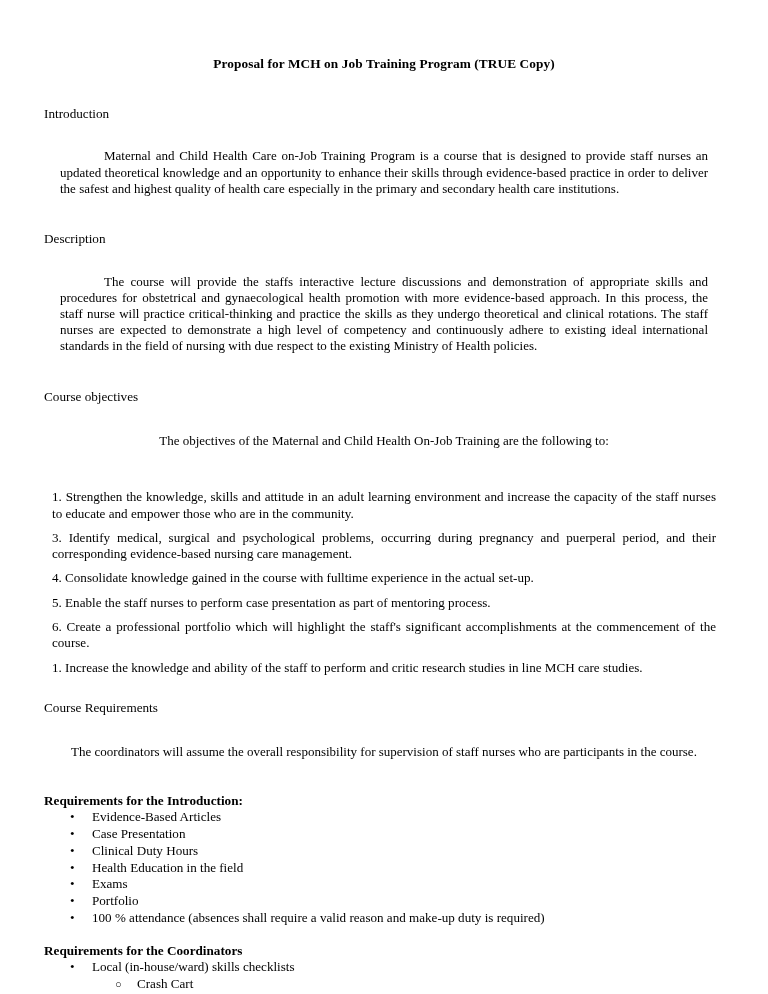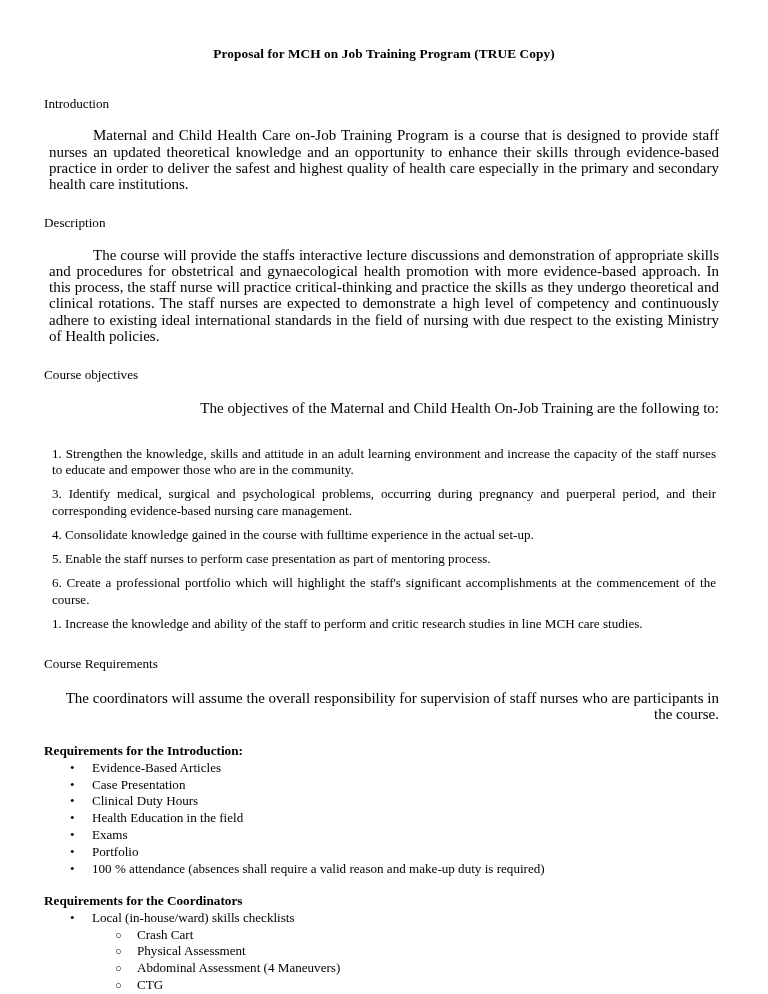--- a/index.html
+++ b/index.html
@@ -13,21 +13,21 @@
     position: relative;
     font-family: "Liberation Serif", "DejaVu Serif", serif;
     color: #000000;
     overflow: hidden;
   }
   .page {
     position: relative;
     width: 768px;
     height: 994px;
     box-sizing: border-box;
-    padding: 6px 44px;
+    padding: 16px 44px;
   }
 
   
   .doc-title {
     text-align: center;
     font-weight: bold;
     font-size: 13.3px;
     line-height: 1.2;
     padding-top: 40px;
     letter-spacing: 0.1px;
@@ -42,33 +42,33 @@
   }
   .sub-heading {
     font-weight: bold;
     font-size: 13.2px;
     line-height: 1.25;
     margin: 0;
   }
 
   
   .para {
-    font-size: 15px;
+    font-size: 13px;
     line-height: 16.2px;
     text-align: justify;
-    margin: 5px;
+    margin: 16px;
   }
   .para.indent::first-line {
     
   }
   .para.indent {
     text-indent: 44px;
   }
   .para.plain {
-    text-align: right;
+    text-align: center;
   }
   .gap-10 { height: 10px; }
   .gap-12 { height: 12px; }
   .gap-16 { height: 16px; }
   .gap-18 { height: 18px; }
   .gap-34 { height: 34px; }
 
   
   .objectives {
     font-size: 13.1px;

